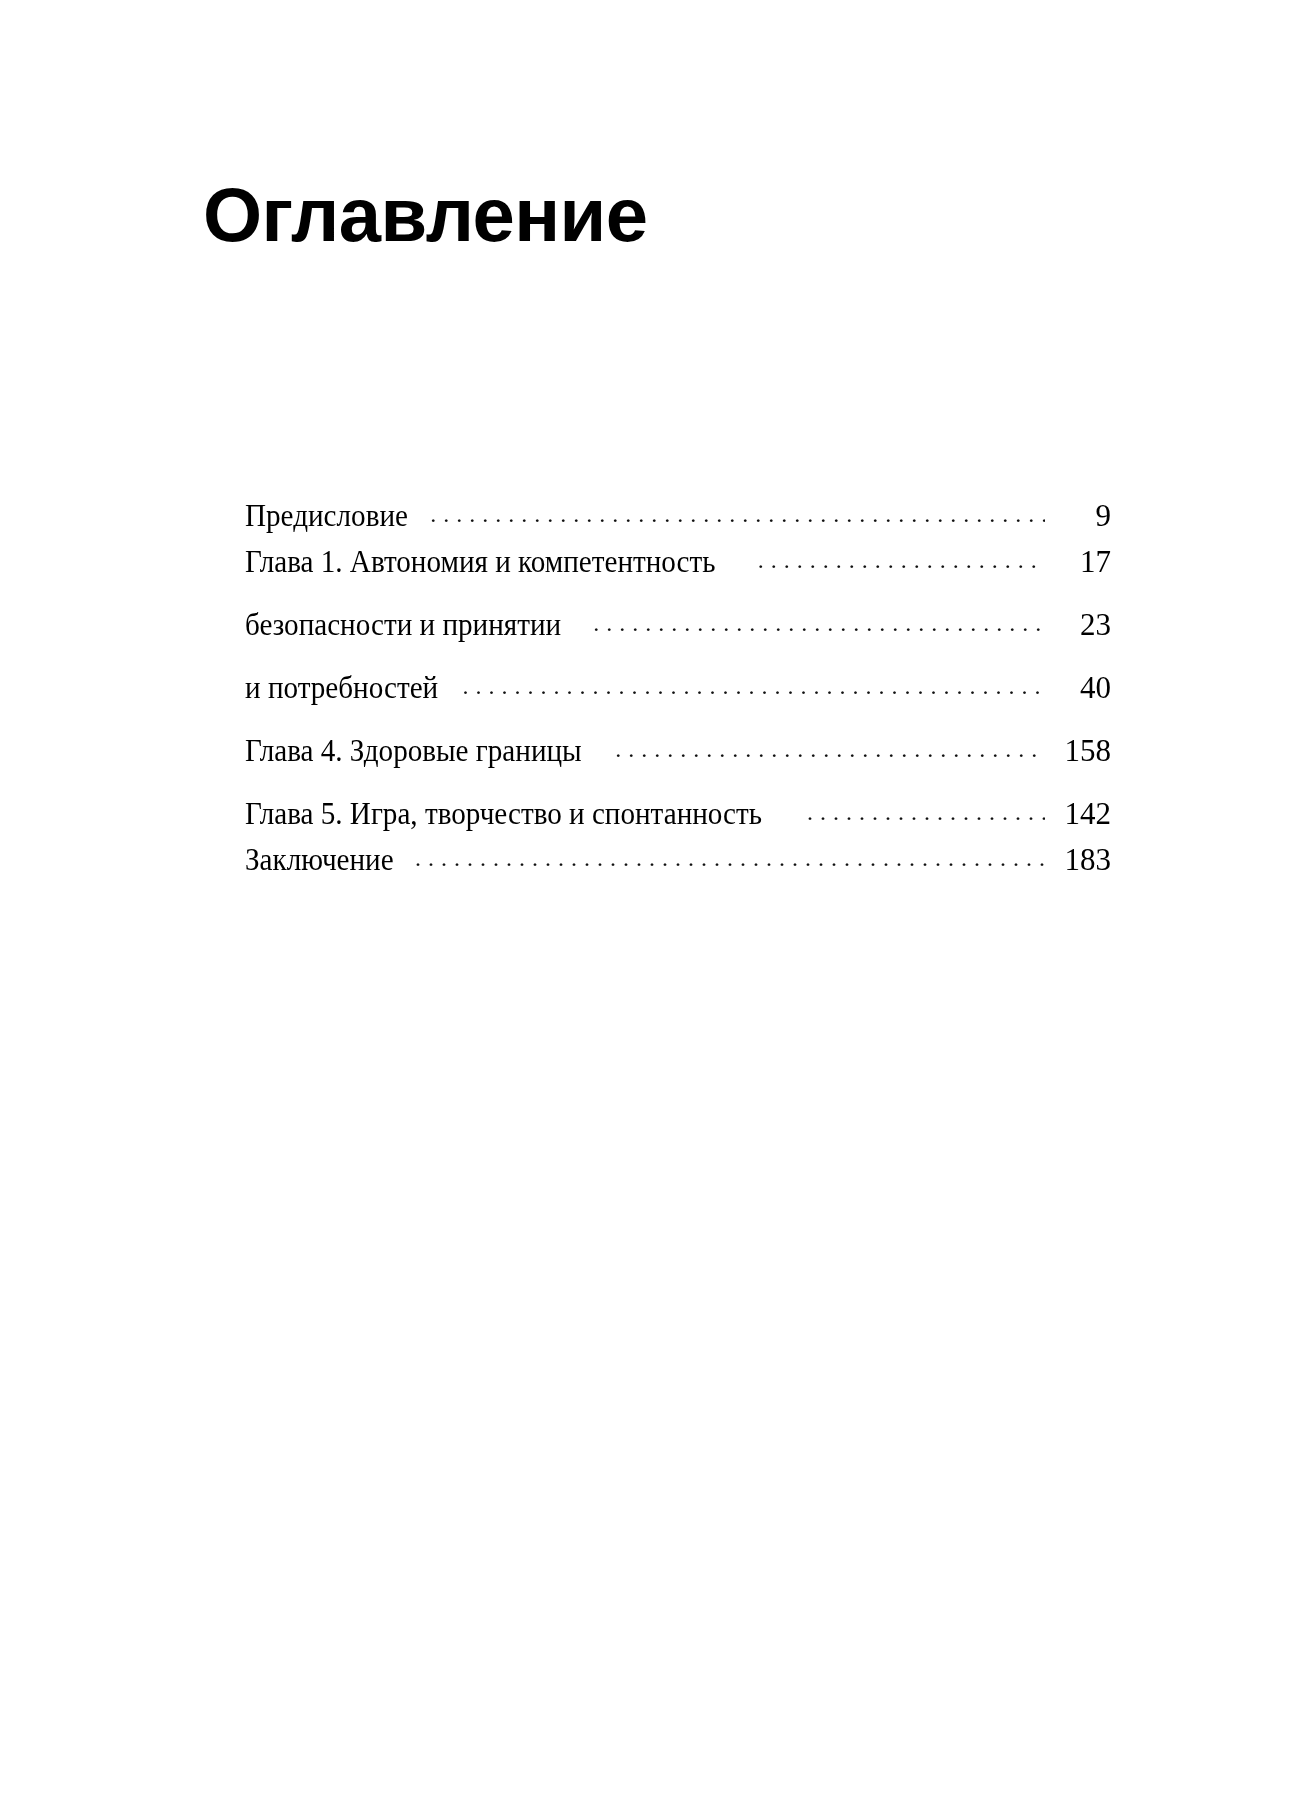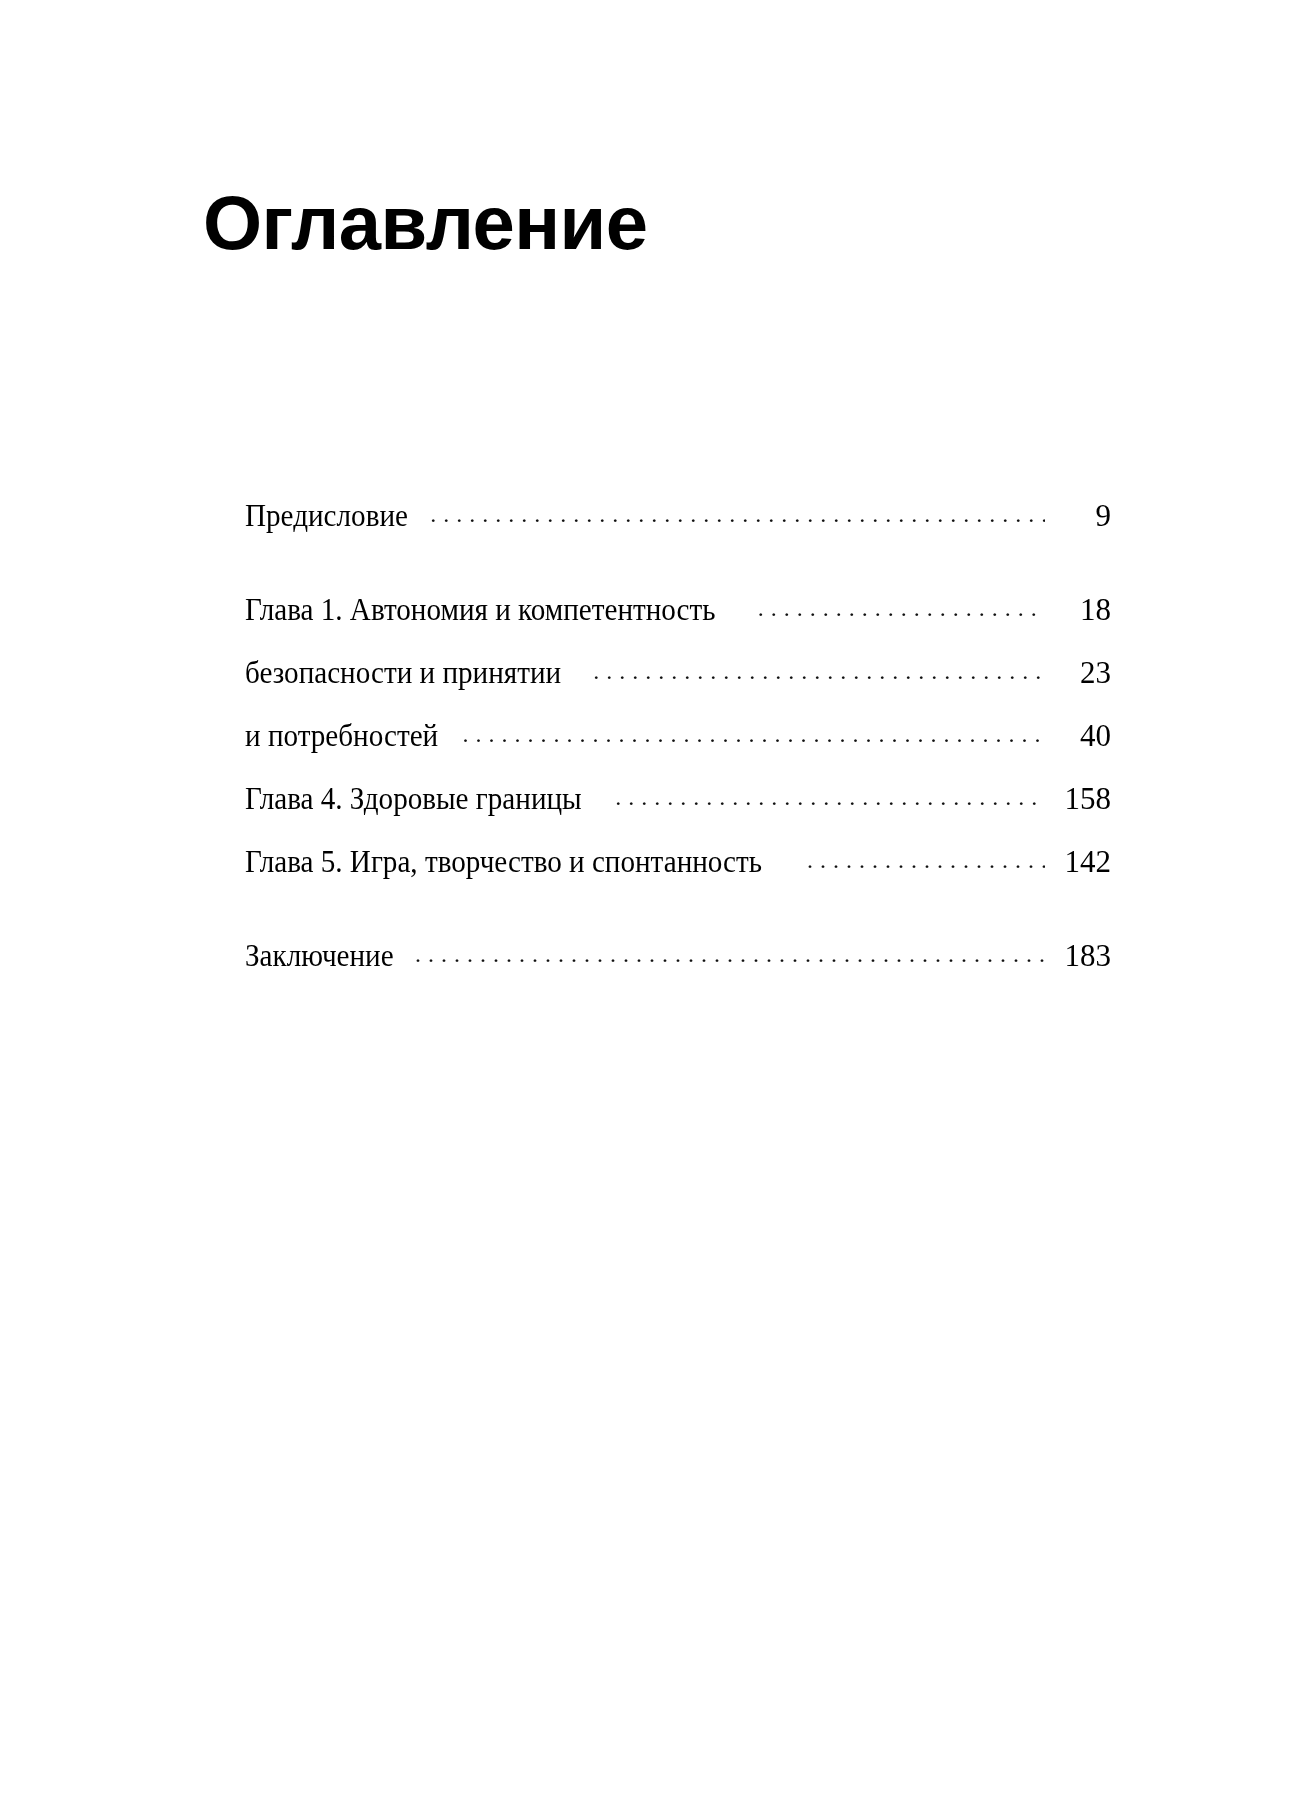--- a/index.html
+++ b/index.html
@@ -21,21 +21,21 @@
     height: 1806px;
     background: #ffffff;
     overflow: hidden;
     box-sizing: border-box;
   }
 
   
   .page-title {
     position: absolute;
     left: 203px;
-    top: 134px;
+    top: 126px;
     font-family: "Liberation Sans", "DejaVu Sans", sans-serif;
     font-weight: bold;
     font-size: 76px;
     line-height: 1.0;
     letter-spacing: -0.5px;
     color: #000000;
     white-space: nowrap;
   }
 
   
@@ -44,21 +44,20 @@
     left: 245px;
     top: 493px;
     width: 866px;
   }
 
   .toc-group {
     display: block;
   }
 
   .toc-group + .toc-group {
-    margin-top: 48px;
   }
 
   .toc-entry {
     display: block;
     margin-bottom: 17px;
   }
 
   .toc-entry:last-child {
     margin-bottom: 0;
   }
@@ -118,21 +117,21 @@
             <span class="leader">............................................................................................................................................</span>
             <span class="toc-page">9</span>
           </div>
         </div>
       </div>
       <div class="toc-group">
         <div class="toc-entry">
           <div class="toc-line">
             <span class="toc-text">Глава 1. Автономия и компетентность</span>
             <span class="leader">............................................................................................................................................</span>
-            <span class="toc-page">18</span>
+            <span class="toc-page">17</span>
           </div>
         </div>
         <div class="toc-entry">
           <div class="toc-line">
             <span class="toc-text">безопасности и принятии</span>
             <span class="leader">............................................................................................................................................</span>
             <span class="toc-page">23</span>
           </div>
         </div>
         <div class="toc-entry">

